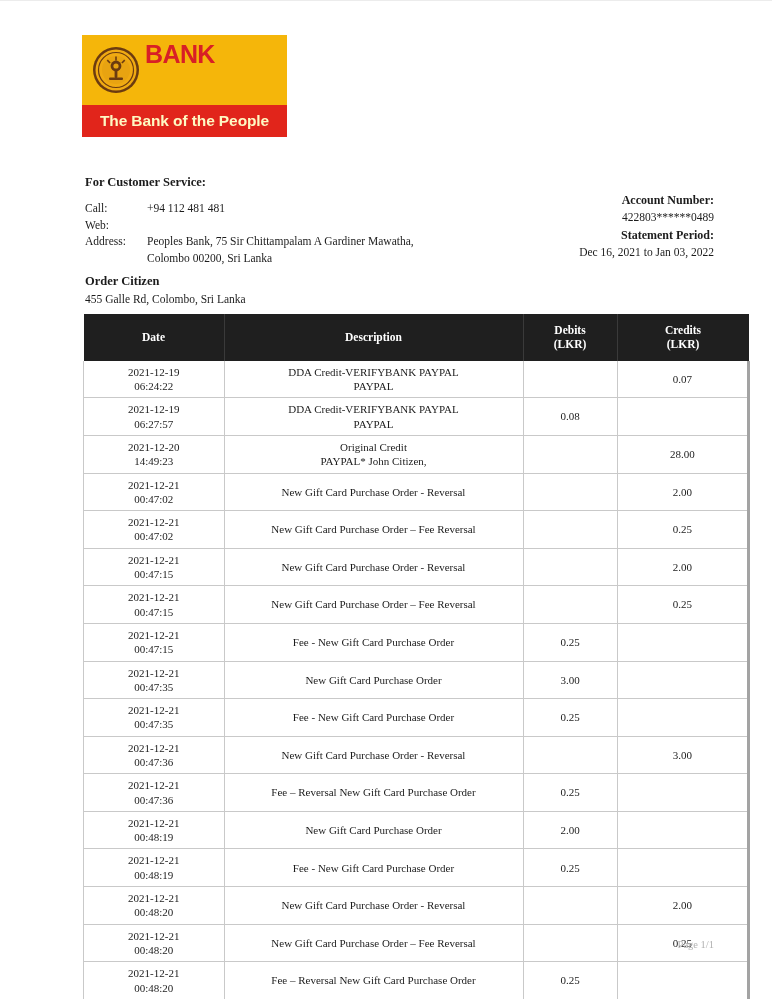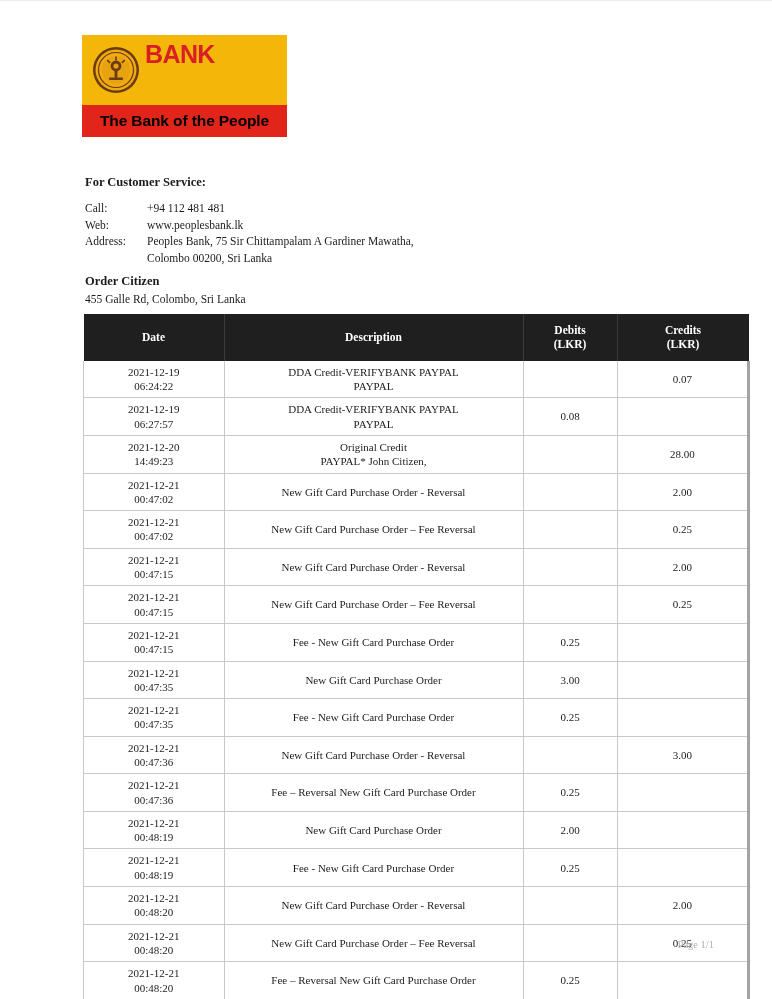--- a/index.html
+++ b/index.html
@@ -44,21 +44,21 @@
     position: absolute;
     left: 0; top: 70px;
     width: 205px;
     height: 32px;
     background: #e1251b;
     display: flex;
     align-items: center;
     justify-content: center;
   }
   .logo-tagline {
-    color: #000000;
+    color: #fef9c3;
     font-family: "Liberation Sans", sans-serif;
     font-weight: bold;
     font-size: 15.5px;
     letter-spacing: -0.1px;
     white-space: nowrap;
   }
   .emblem {
     position: absolute;
     left: 10px;
     top: 11px;
@@ -226,31 +226,36 @@
   </div>
 
   <div class="contact">
     <div class="title">For Customer Service:</div>
     <div class="crow">
       <span class="lbl">Call:</span>
       <span class="val">+94 112 481 481</span>
     </div>
     <div class="crow">
       <span class="lbl">Web:</span>
-      <span class="val">www.peoplesbank.lk</span>
     </div>
     <div class="crow">
       <span class="lbl">Address:</span>
       <span class="val">Peoples Bank, 75 Sir Chittampalam A Gardiner Mawatha,</span>
     </div>
     <div class="addr-second">Colombo 00200, Sri Lanka</div>
     <div class="cust-name">Order Citizen</div>
     <div class="cust-addr">455 Galle Rd, Colombo, Sri Lanka</div>
   </div>
 
+  <div class="account">
+    <div class="h">Account Number:</div>
+    <div class="v">422803******0489</div>
+    <div class="h">Statement Period:</div>
+    <div class="v">Dec 16, 2021 to Jan 03, 2022</div>
+  </div>
 
   <table class="txn-table">
     <thead>
       <tr>
         <th class="col-date">Date</th>
         <th class="col-desc">Description</th>
         <th class="col-deb">
           <span>Debits</span><br>
           <span>(LKR)</span>
         </th>

